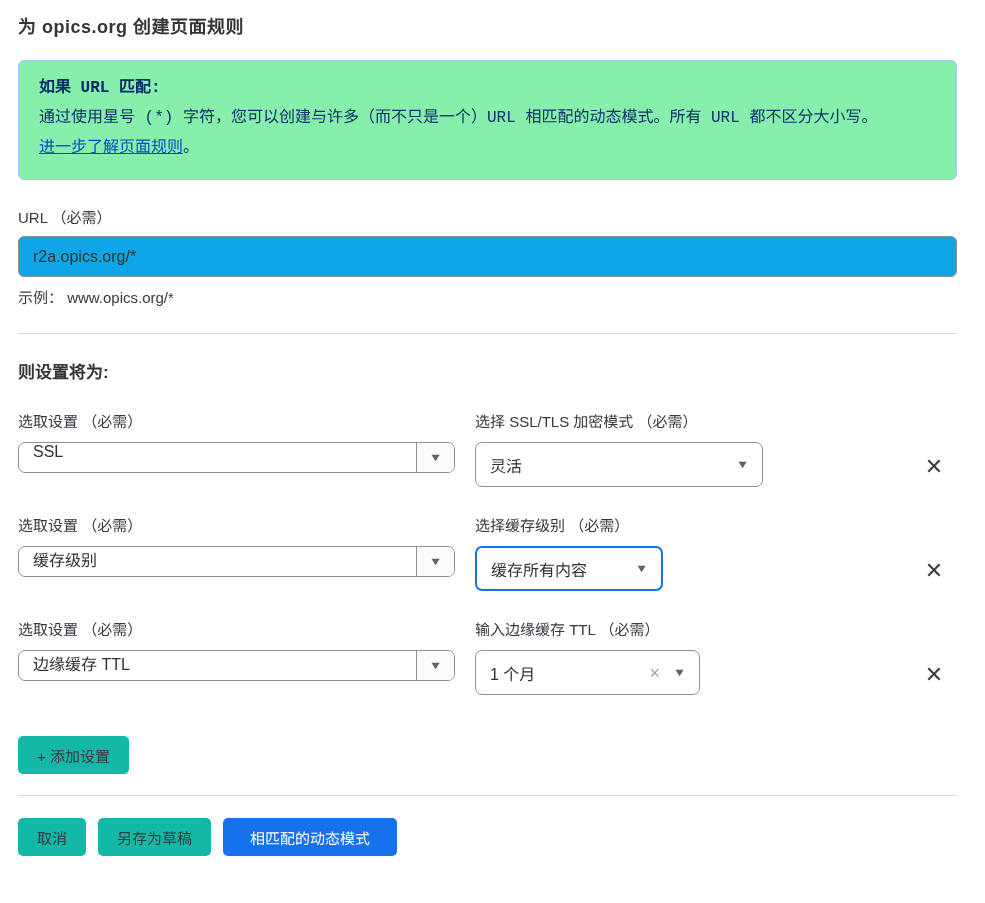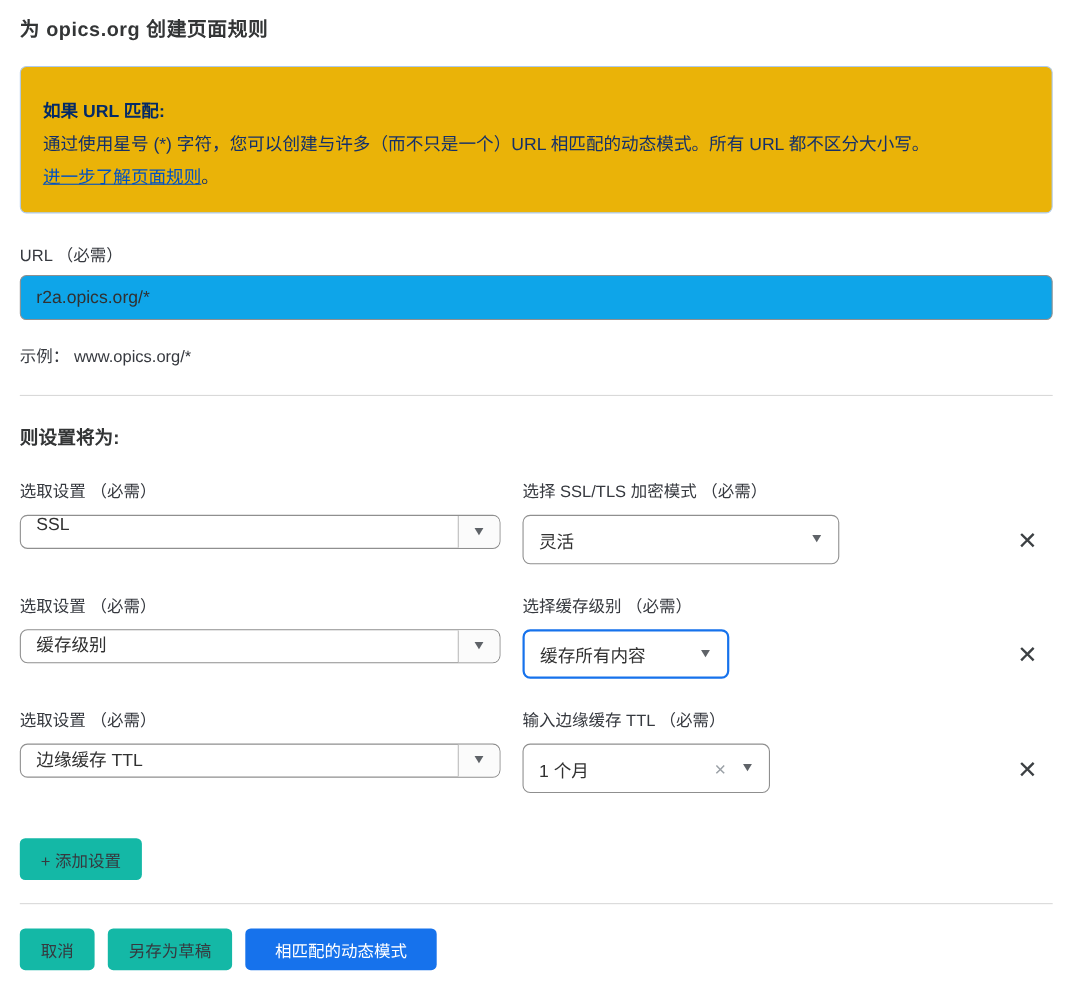--- a/index.html
+++ b/index.html
@@ -10,42 +10,43 @@
     color: #36393a;
     overflow: hidden;
   }
   .container { width: 939px; margin: 0 auto 0 18px; padding-top: 12px; }
 
   h1.page-title { font-size: 18px; font-weight: 700; letter-spacing: 0.5px; color: #333536; }
 
   
   .info-box {
     margin-top: 22px;
-    background: #eab308;
+    background: #86efac;
     border: 1px solid #aecbef;
     border-radius: 6px;
-    padding: 26px 20px 16px 20px;
+    padding: 12px 20px 16px 20px;
     color: #14306a;
     font-size: 16px;
     line-height: 30px;
+    font-family: Liberation Mono, monospace;
   }
   .info-box .info-heading { font-weight: 700; color: #032a67; font-size: 16px; }
   .info-box a.learn-more-link {
     color: #0051c3; text-decoration: underline; cursor: pointer;
   }
 
   
   .field-label { margin-top: 26px; font-size: 15px; color: #36393f; }
   input.url-input {
     margin-top: 9px; width: 100%; height: 41px;
     border: 1px solid #8f8f8f; border-radius: 6px;
     font-size: 16px; color: #313131; padding: 0 14px;
     font-family: inherit; background: #0ea5e9; outline: none;
   }
-  .field-example { margin-top: 21px; font-size: 15px; color: #36393f; }
+  .field-example { margin-top: 9px; font-size: 15px; color: #36393f; }
 
   hr.divider { border: none; border-top: 1px solid #d9d9d9; margin-top: 26px; }
 
   .section-heading { margin-top: 24px; font-size: 17px; font-weight: 700; color: #333536; }
 
   
   .setting-row { position: relative; display: flex; margin-top: 28px; align-items: flex-start; }
   .col { display: flex; flex-direction: column; }
   .col-setting { width: 437px; }
   .col-value { margin-left: 20px; }

